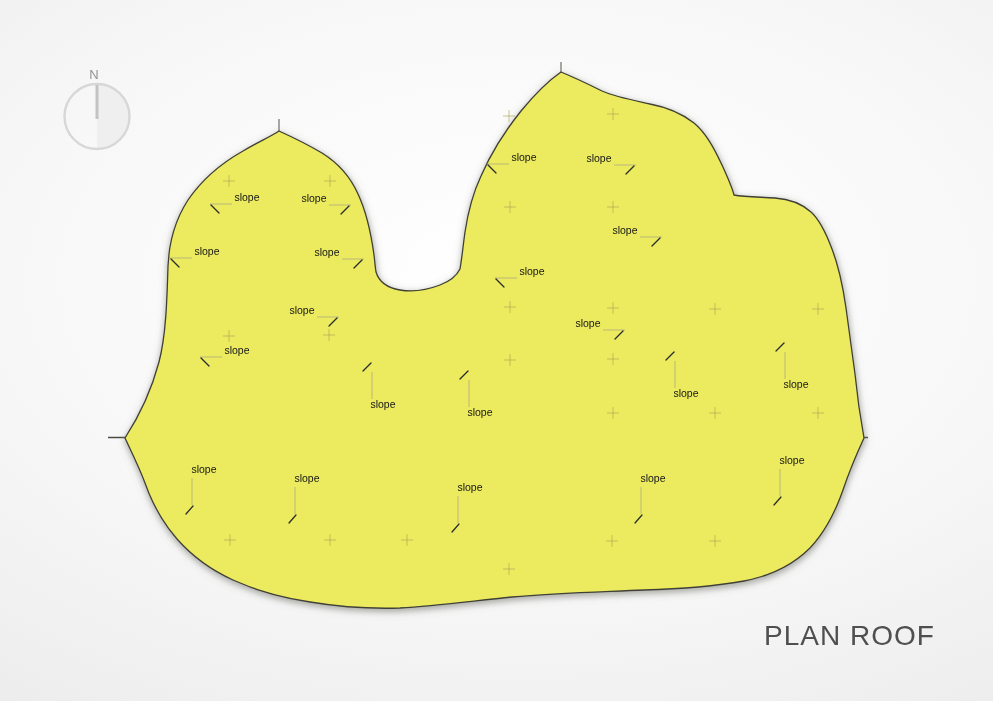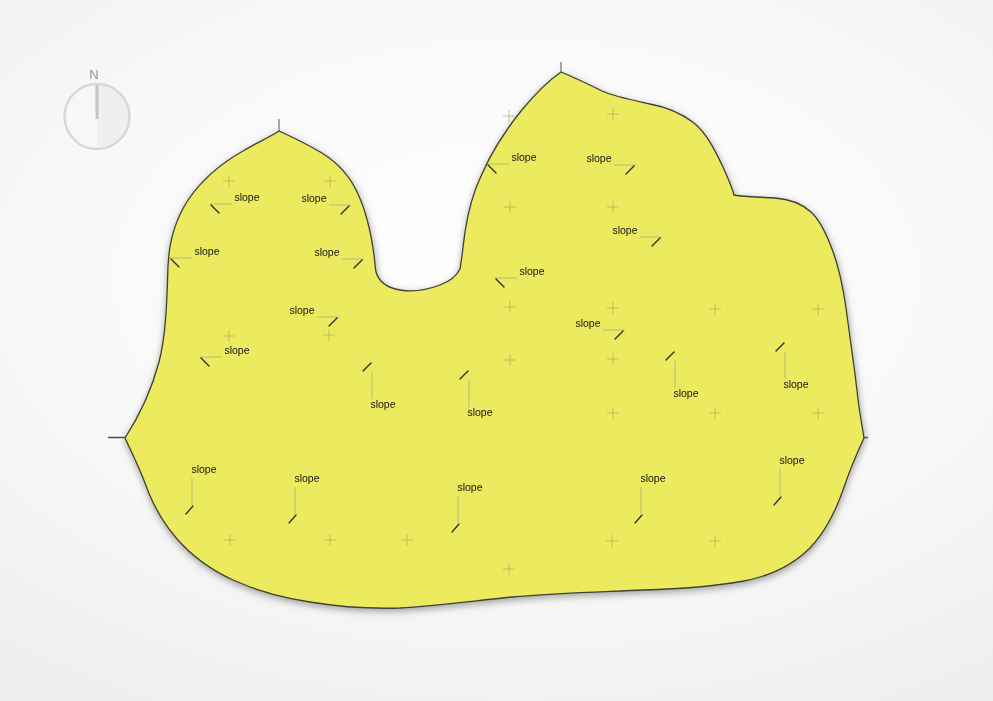--- a/index.html
+++ b/index.html
@@ -364,14 +364,15 @@
           <line x1="635" y1="523" x2="642" y2="515" class="tick"></line>
         </g>
         <g>
           <text x="792" y="464" text-anchor="middle" class="lbl">slope</text>
           <line x1="780" y1="469" x2="780" y2="496" class="leader"></line>
           <line x1="774" y1="505" x2="781" y2="497" class="tick"></line>
         </g>
       </g>
 </svg>
 
+<div class="plan-title">PLAN ROOF</div>
 
 </div>
 
 </body></html>

